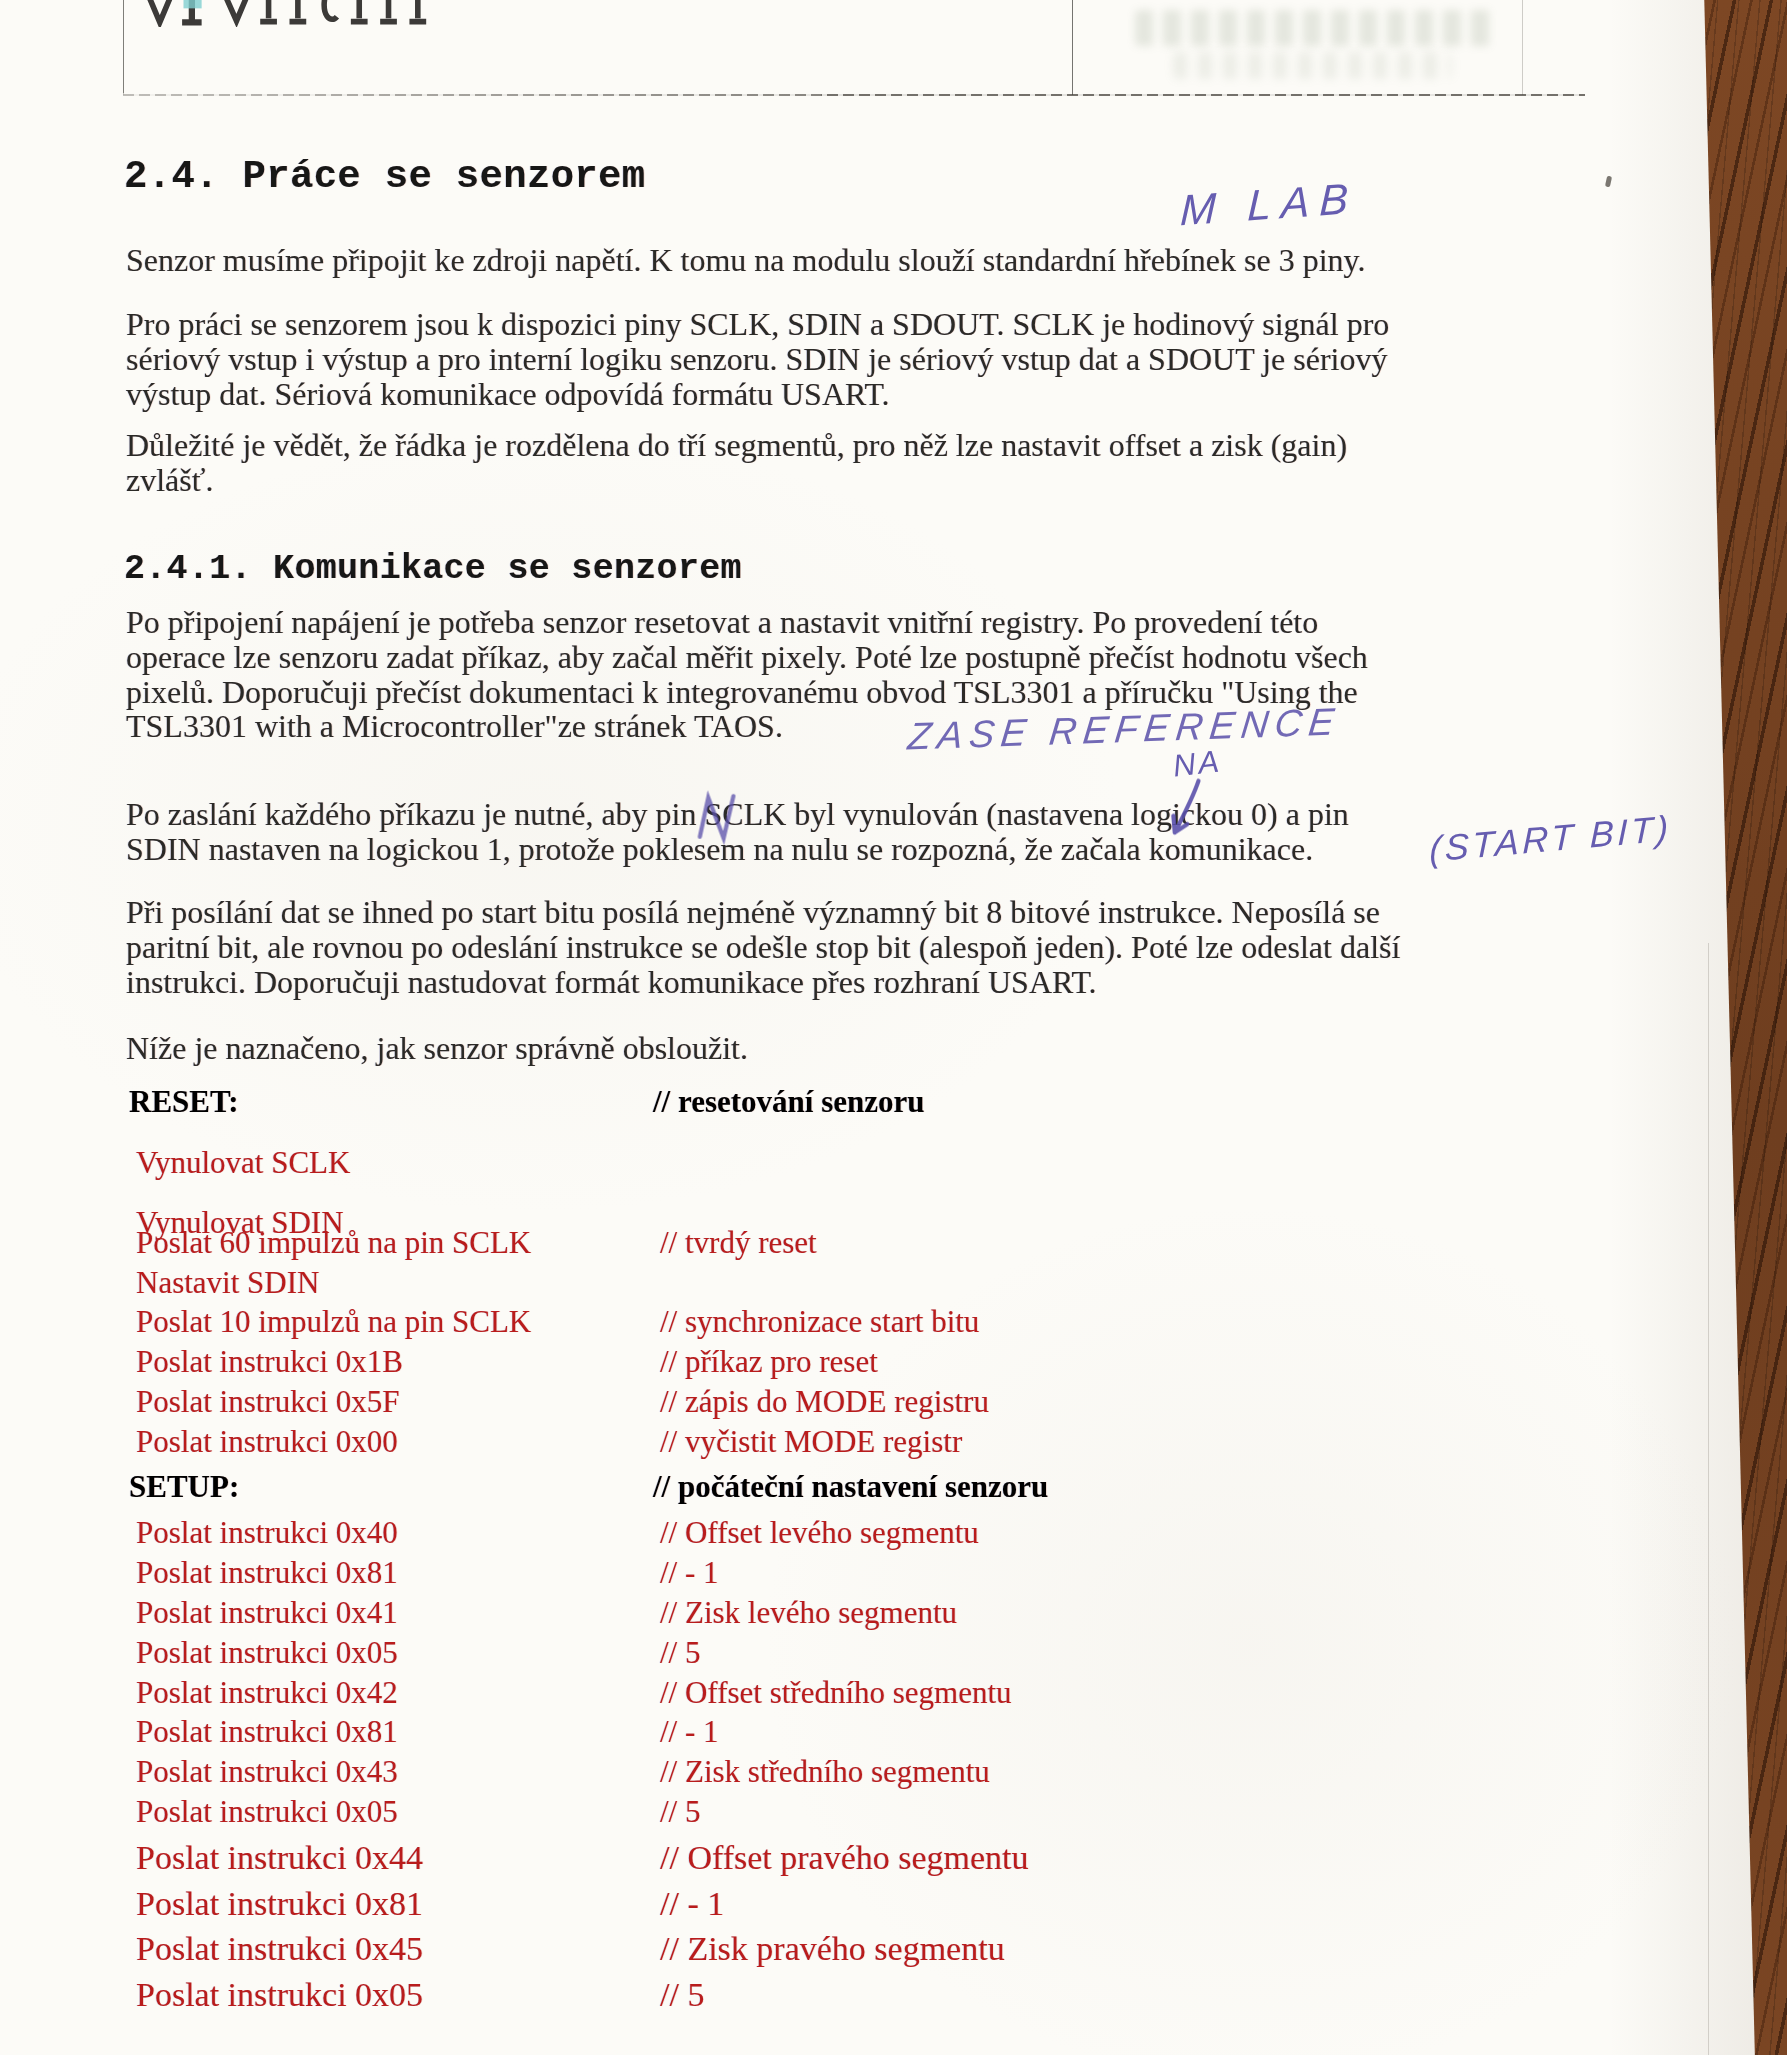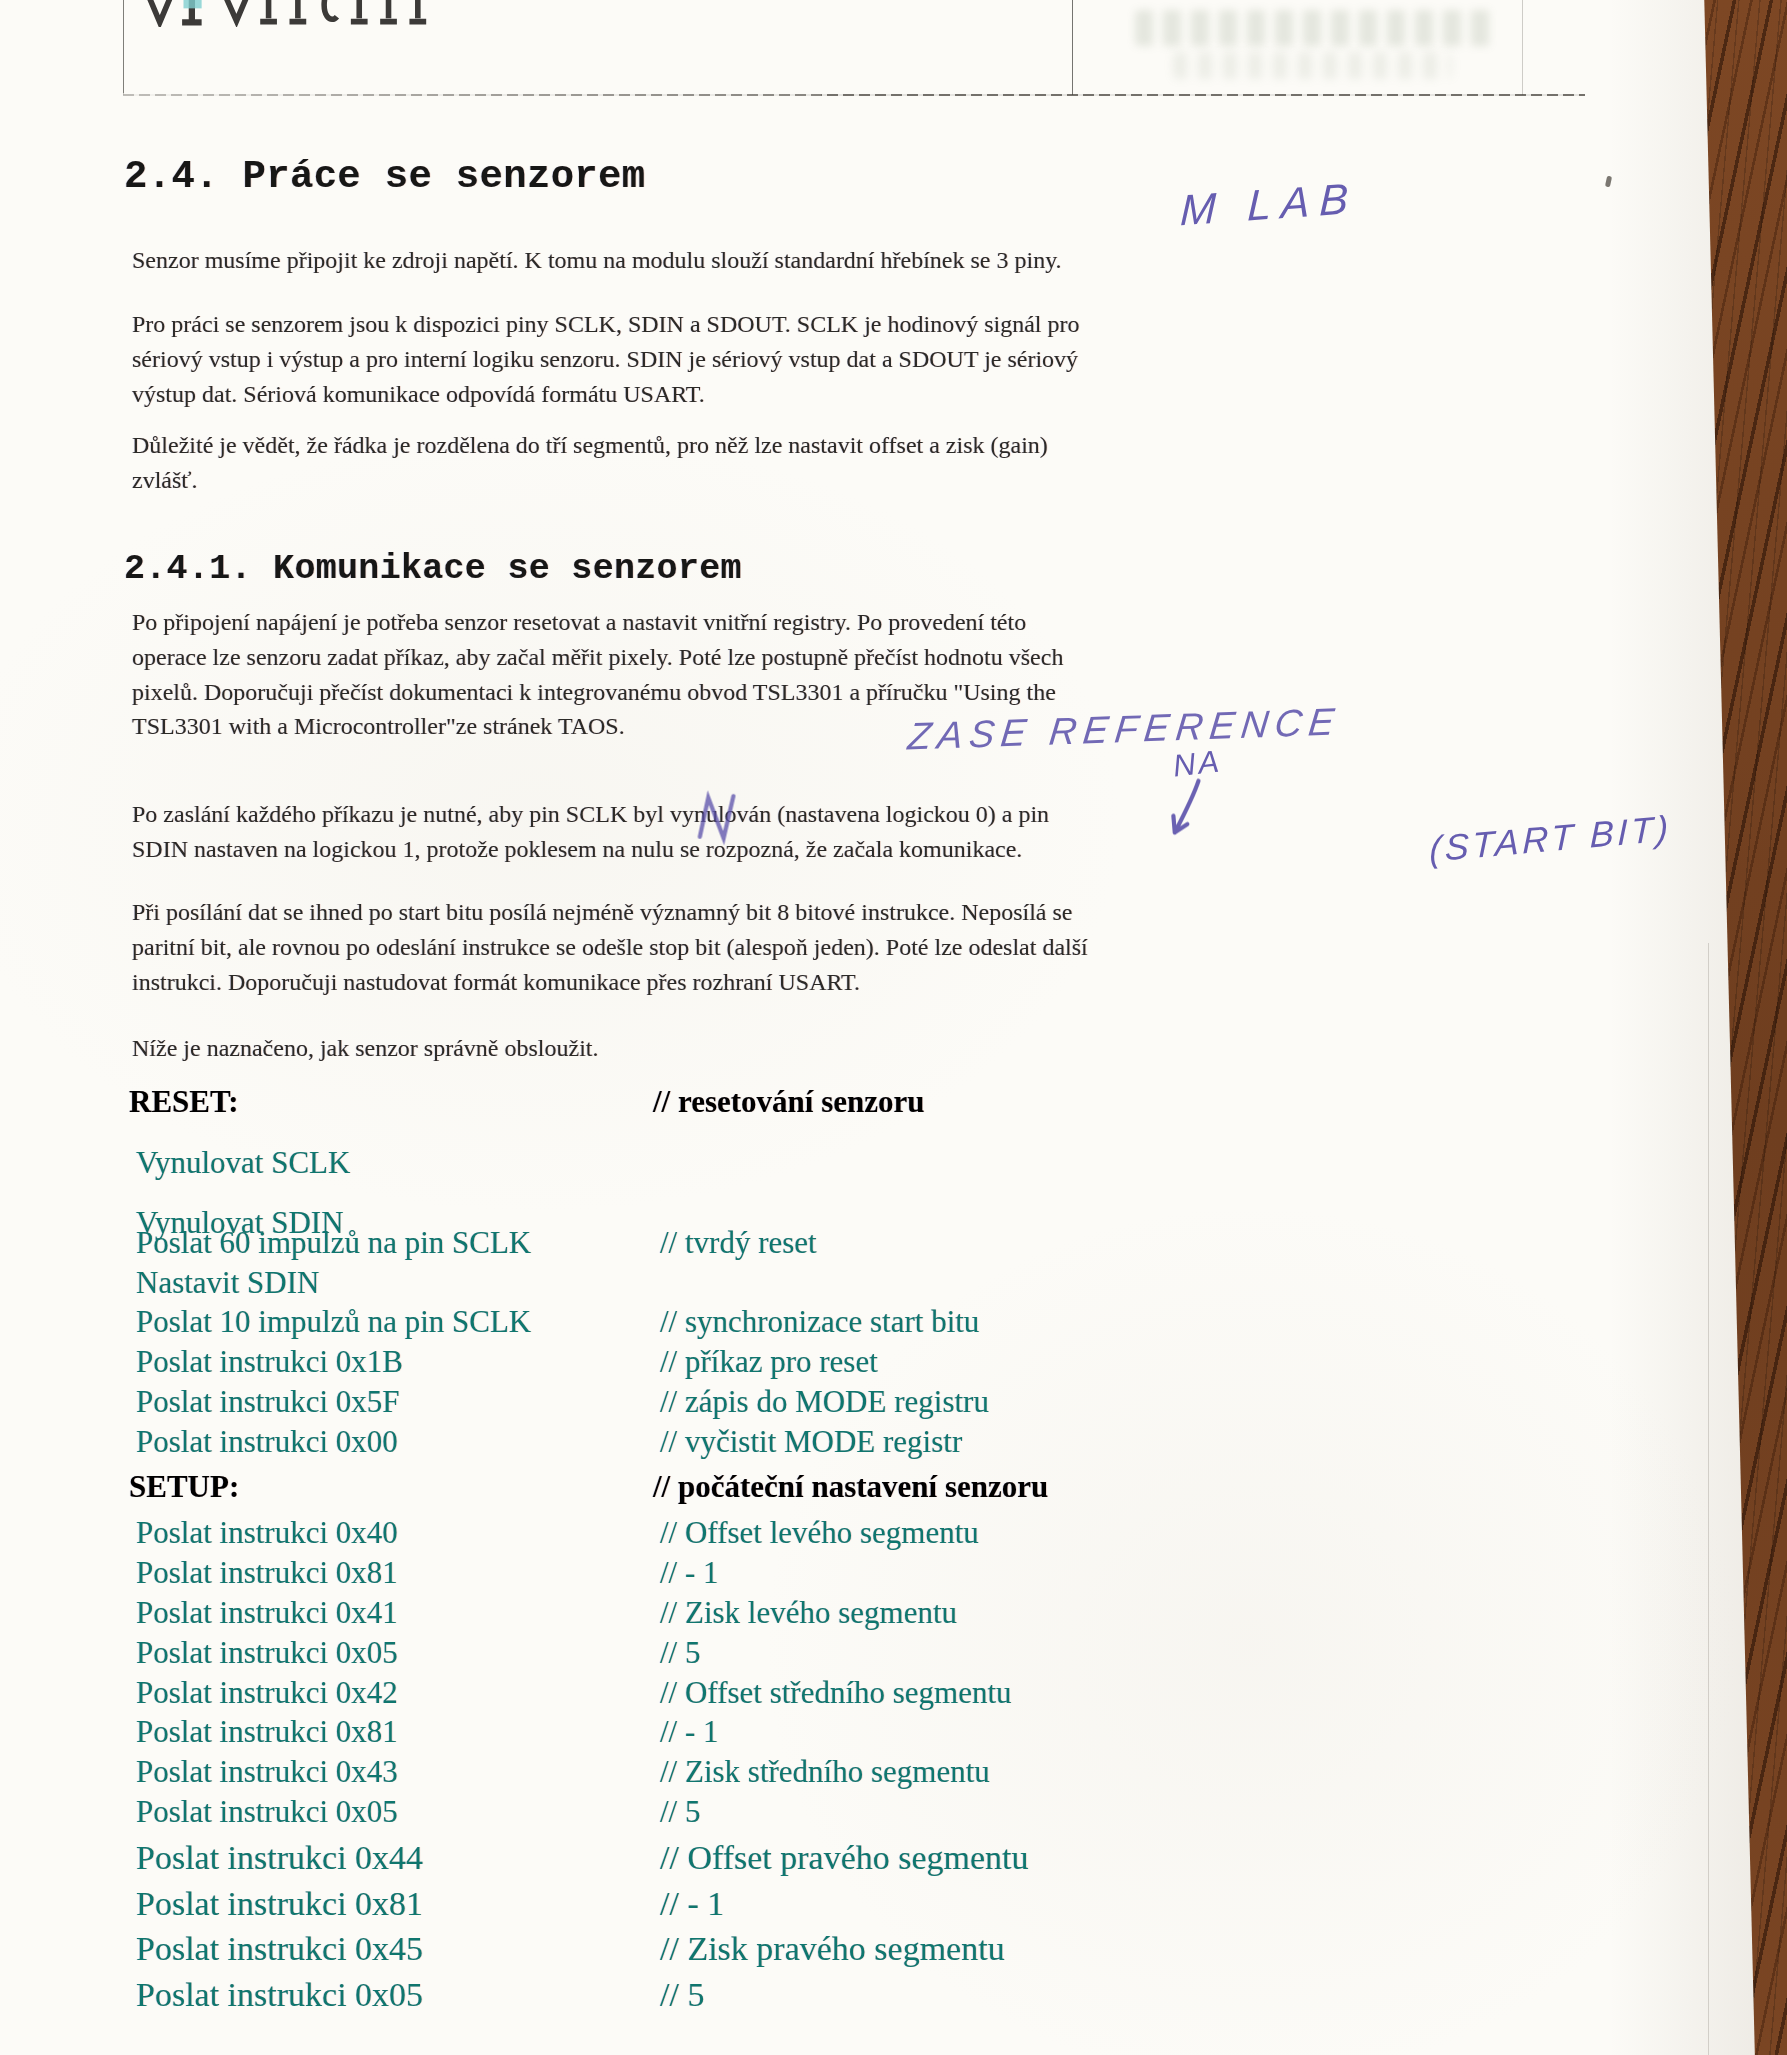--- a/index.html
+++ b/index.html
@@ -43,24 +43,24 @@
       repeating-linear-gradient(95deg, rgba(0,0,0,0.18) 0 1.4px, rgba(0,0,0,0) 1.4px 21px),
       linear-gradient(180deg,#7d4724,#6f3e1f 55%,#7a4523);
     clip-path:polygon(9% 0, 100% 0, 100% 100%, 64% 100%);
     filter:drop-shadow(-4.2px 0 0 #ddd9d2);
   }
   .crease{position:absolute;left:1708px;top:943px;width:1.4px;height:1113px;background:rgba(150,144,135,0.35);}
   
   .h-sans{position:absolute;left:124px;font-family:Liberation Mono, monospace;font-weight:bold;color:#171716;letter-spacing:0.3px;}
   .h1{top:155px;font-size:39px;}
   .h2{top:549px;font-size:35px;}
-  .bodyline{position:absolute;left:132px;width:1522px;font-size:24px;line-height:35px;color:#2b2a27;white-space:nowrap;}
+  .bodyline{position:absolute;left:126px;width:1522px;font-size:32px;line-height:35px;color:#2b2a27;white-space:nowrap;}
   .st{text-shadow:0.7px 0 rgba(195,85,60,0.20), -0.7px 0 rgba(75,90,190,0.20);}
   
-  .row{position:absolute;left:136px;width:1522px;height:39px;font-size:31px;color:#0f766e;}
+  .row{position:absolute;left:136px;width:1522px;height:39px;font-size:31px;color:#b91c1c;}
   .row .cmd{position:absolute;left:0;white-space:nowrap;}
   .row .cmt{position:absolute;left:524px;white-space:nowrap;}
   .row.hdr{left:129px;font-weight:bold;color:#000000;}
   .row.big{font-size:34px;}
   
   .ink{position:absolute;font-family:"Liberation Sans", sans-serif;font-style:italic;color:#5a50aa;opacity:0.92;white-space:nowrap;}
   .ink-mlab{left:1180px;top:180px;font-size:43px;letter-spacing:9.8px;transform:rotate(-4deg) skewX(-6deg);}
   .ink-ref{left:908px;top:708px;font-size:38px;letter-spacing:6.3px;transform:rotate(-2deg) skewX(-8deg);opacity:0.85;}
   .ink-na{left:1173px;top:746px;font-size:31px;letter-spacing:2.8px;transform:rotate(-6deg);}
   .ink-start{left:1429px;top:818px;font-size:36px;letter-spacing:3.5px;transform:rotate(-5deg) skewX(-6deg);}

